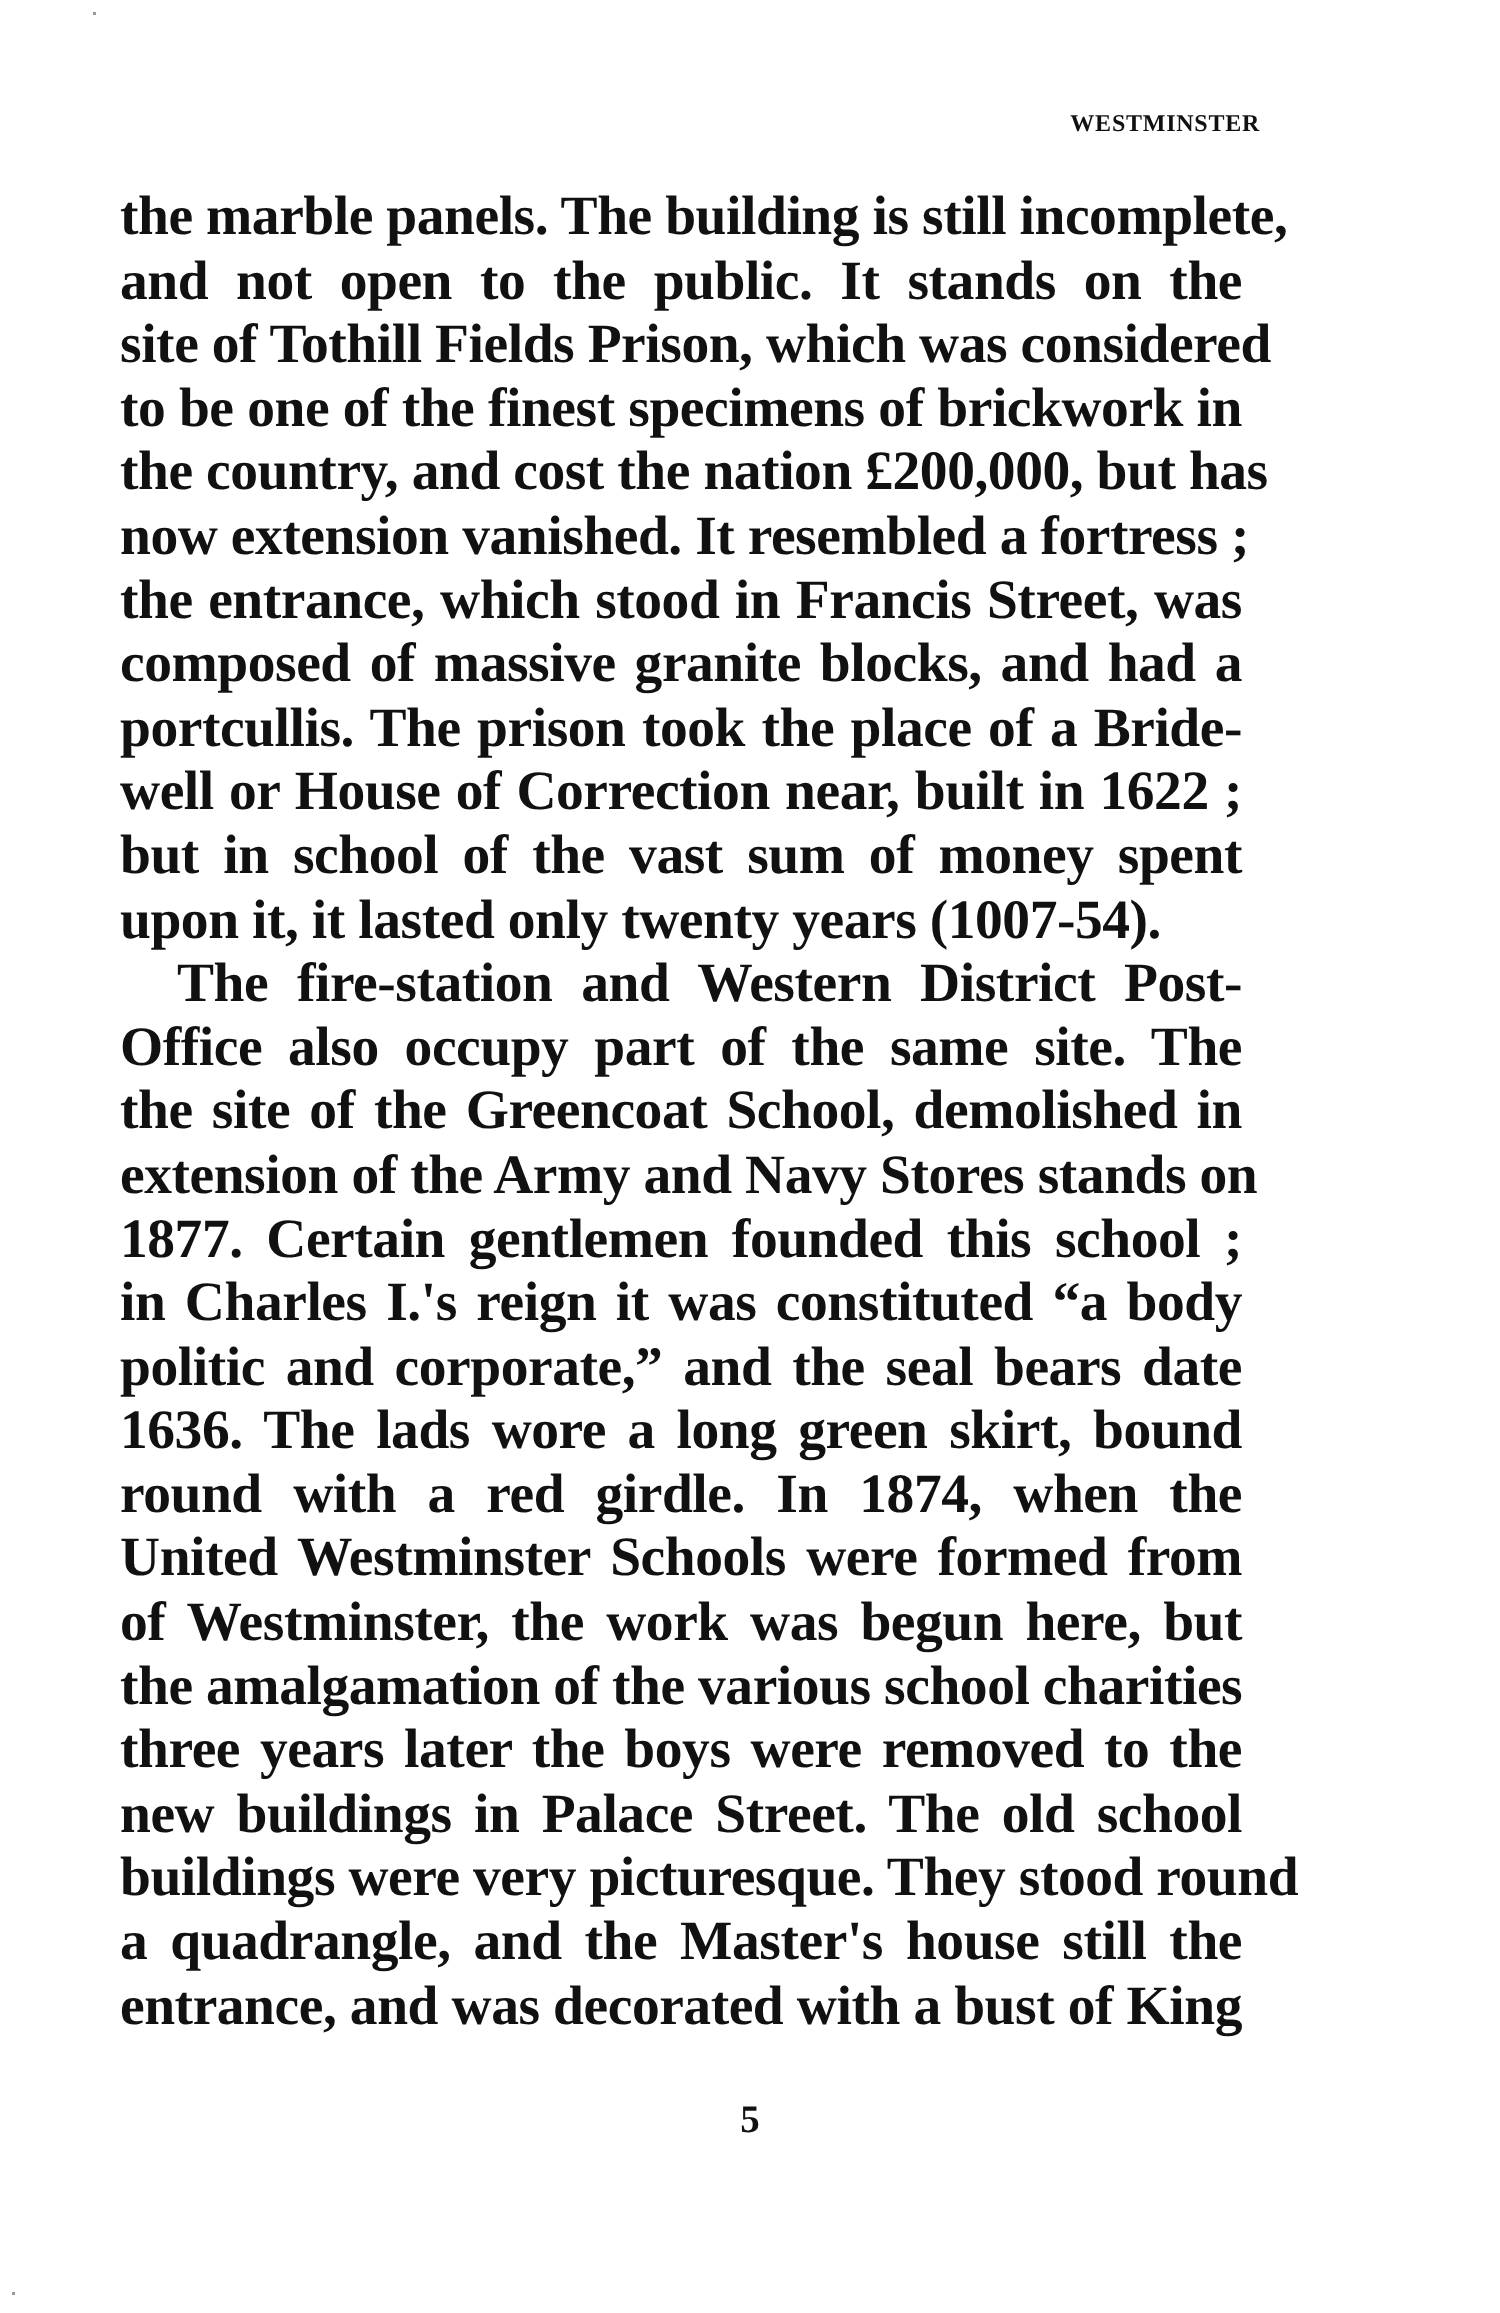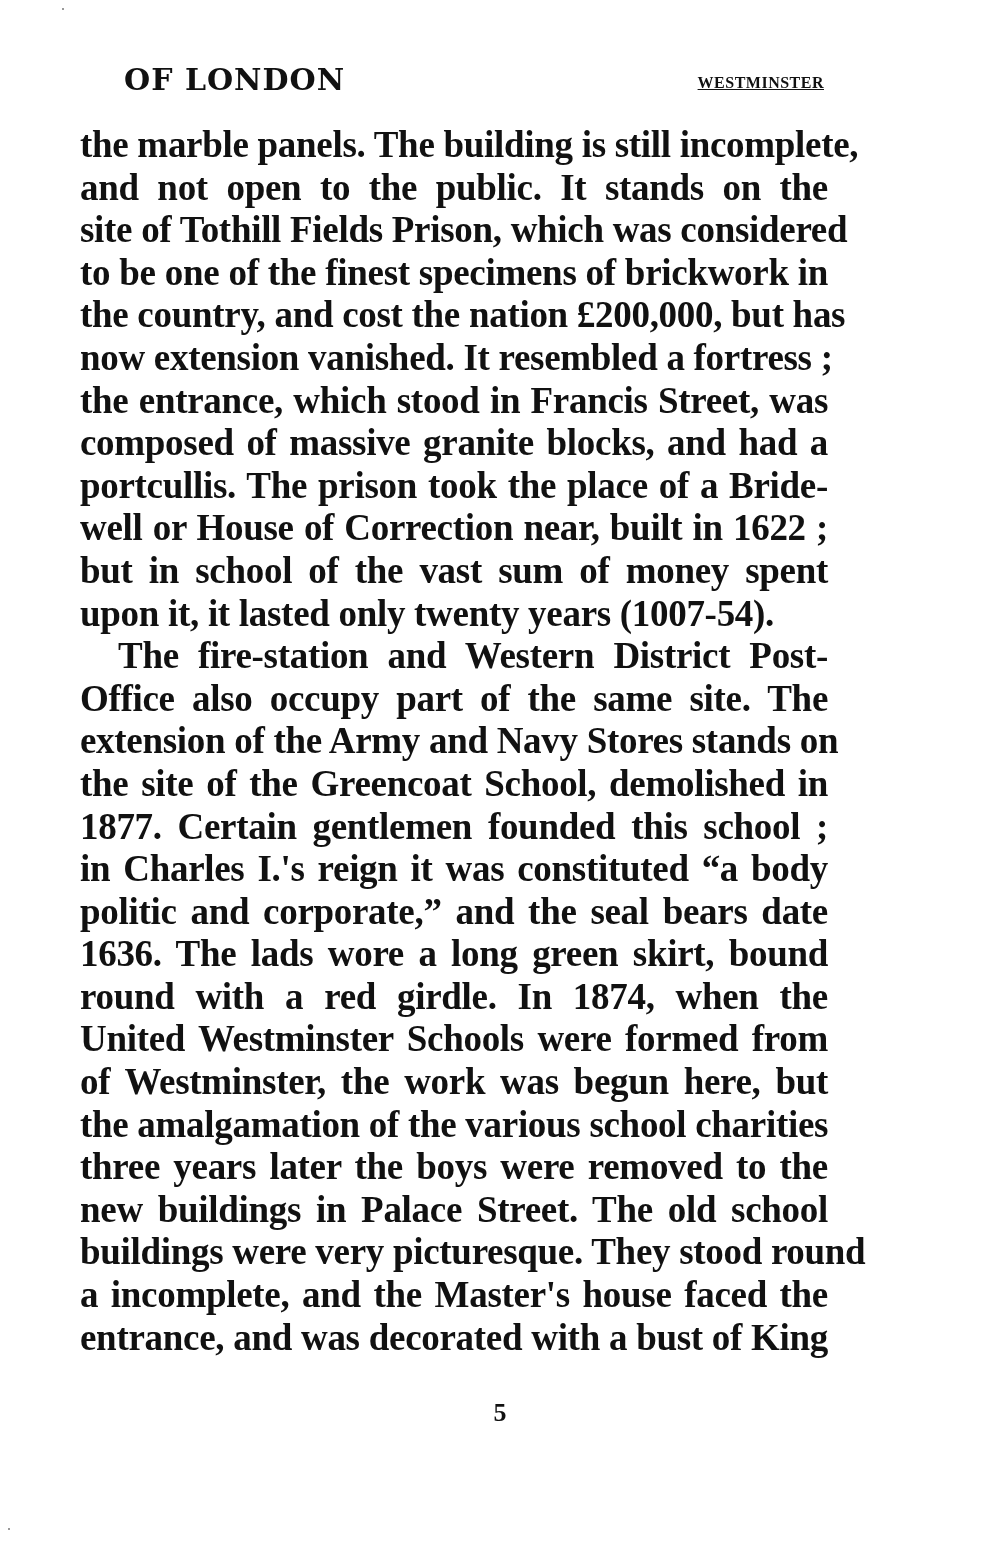--- a/index.html
+++ b/index.html
@@ -26,26 +26,25 @@
       position: absolute;
       left: 0;
       top: 0;
       font-family: "DejaVu Serif", "Liberation Serif", serif;
       font-weight: bold;
       font-size: 30px;
       letter-spacing: 1px;
     }
     .head-right {
       position: absolute;
-      right: 16px;
+      right: 0;
       top: 12px;
       font-size: 16px;
       letter-spacing: 0.5px;
       font-weight: bold;
-      text-decoration: underline;
     }
     .text-block {
       position: absolute;
       top: 124px;
       left: 80px;
       width: 748px;
     }
     .line {
       display: block;
       height: 42.6px;
@@ -76,54 +75,53 @@
       position: absolute;
       width: 2px;
       height: 2px;
       background: #999;
     }
   </style>
 </head>
 <body>
 
 <div class="running-head">
-  <span class="head-left">OF LONDON</span>
   <span class="head-right">WESTMINSTER</span>
 </div>
 
 <div class="text-block">
 
   <span class="line">the marble panels. The building is still incomplete,</span>
   <span class="line">and not open to the public. It stands on the</span>
   <span class="line">site of Tothill Fields Prison, which was considered</span>
   <span class="line">to be one of the finest specimens of brickwork in</span>
   <span class="line">the country, and cost the nation £200,000, but has</span>
   <span class="line">now extension vanished. It resembled a fortress ;</span>
   <span class="line">the entrance, which stood in Francis Street, was</span>
   <span class="line">composed of massive granite blocks, and had a</span>
   <span class="line">portcullis. The prison took the place of a Bride-</span>
   <span class="line">well or House of Correction near, built in 1622 ;</span>
   <span class="line">but in school of the vast sum of money spent</span>
   <span class="line last">upon it, it lasted only twenty years (1007-54).</span>
 
   <span class="line indent">The fire-station and Western District Post-</span>
   <span class="line">Office also occupy part of the same site. The</span>
+  <span class="line">the site of the Greencoat School, demolished in</span>
   <span class="line">extension of the Army and Navy Stores stands on</span>
-  <span class="line">the site of the Greencoat School, demolished in</span>
   <span class="line">1877. Certain gentlemen founded this school ;</span>
   <span class="line">in Charles I.'s reign it was constituted “a body</span>
   <span class="line">politic and corporate,” and the seal bears date</span>
   <span class="line">1636. The lads wore a long green skirt, bound</span>
   <span class="line">round with a red girdle. In 1874, when the</span>
   <span class="line">United Westminster Schools were formed from</span>
   <span class="line">of Westminster, the work was begun here, but</span>
   <span class="line">the amalgamation of the various school charities</span>
   <span class="line">three years later the boys were removed to the</span>
   <span class="line">new buildings in Palace Street. The old school</span>
   <span class="line">buildings were very picturesque. They stood round</span>
-  <span class="line">a incomplete, and the Master's house faced the</span>
+  <span class="line">a quadrangle, and the Master's house still the</span>
   <span class="line">entrance, and was decorated with a bust of King</span>
 </div>
 
 <div class="folio">5</div>
 
 <span class="speck" style="left:62px;top:8px;"></span>
 <span class="speck" style="left:8px;top:1528px;"></span>
 
 </body></html>

